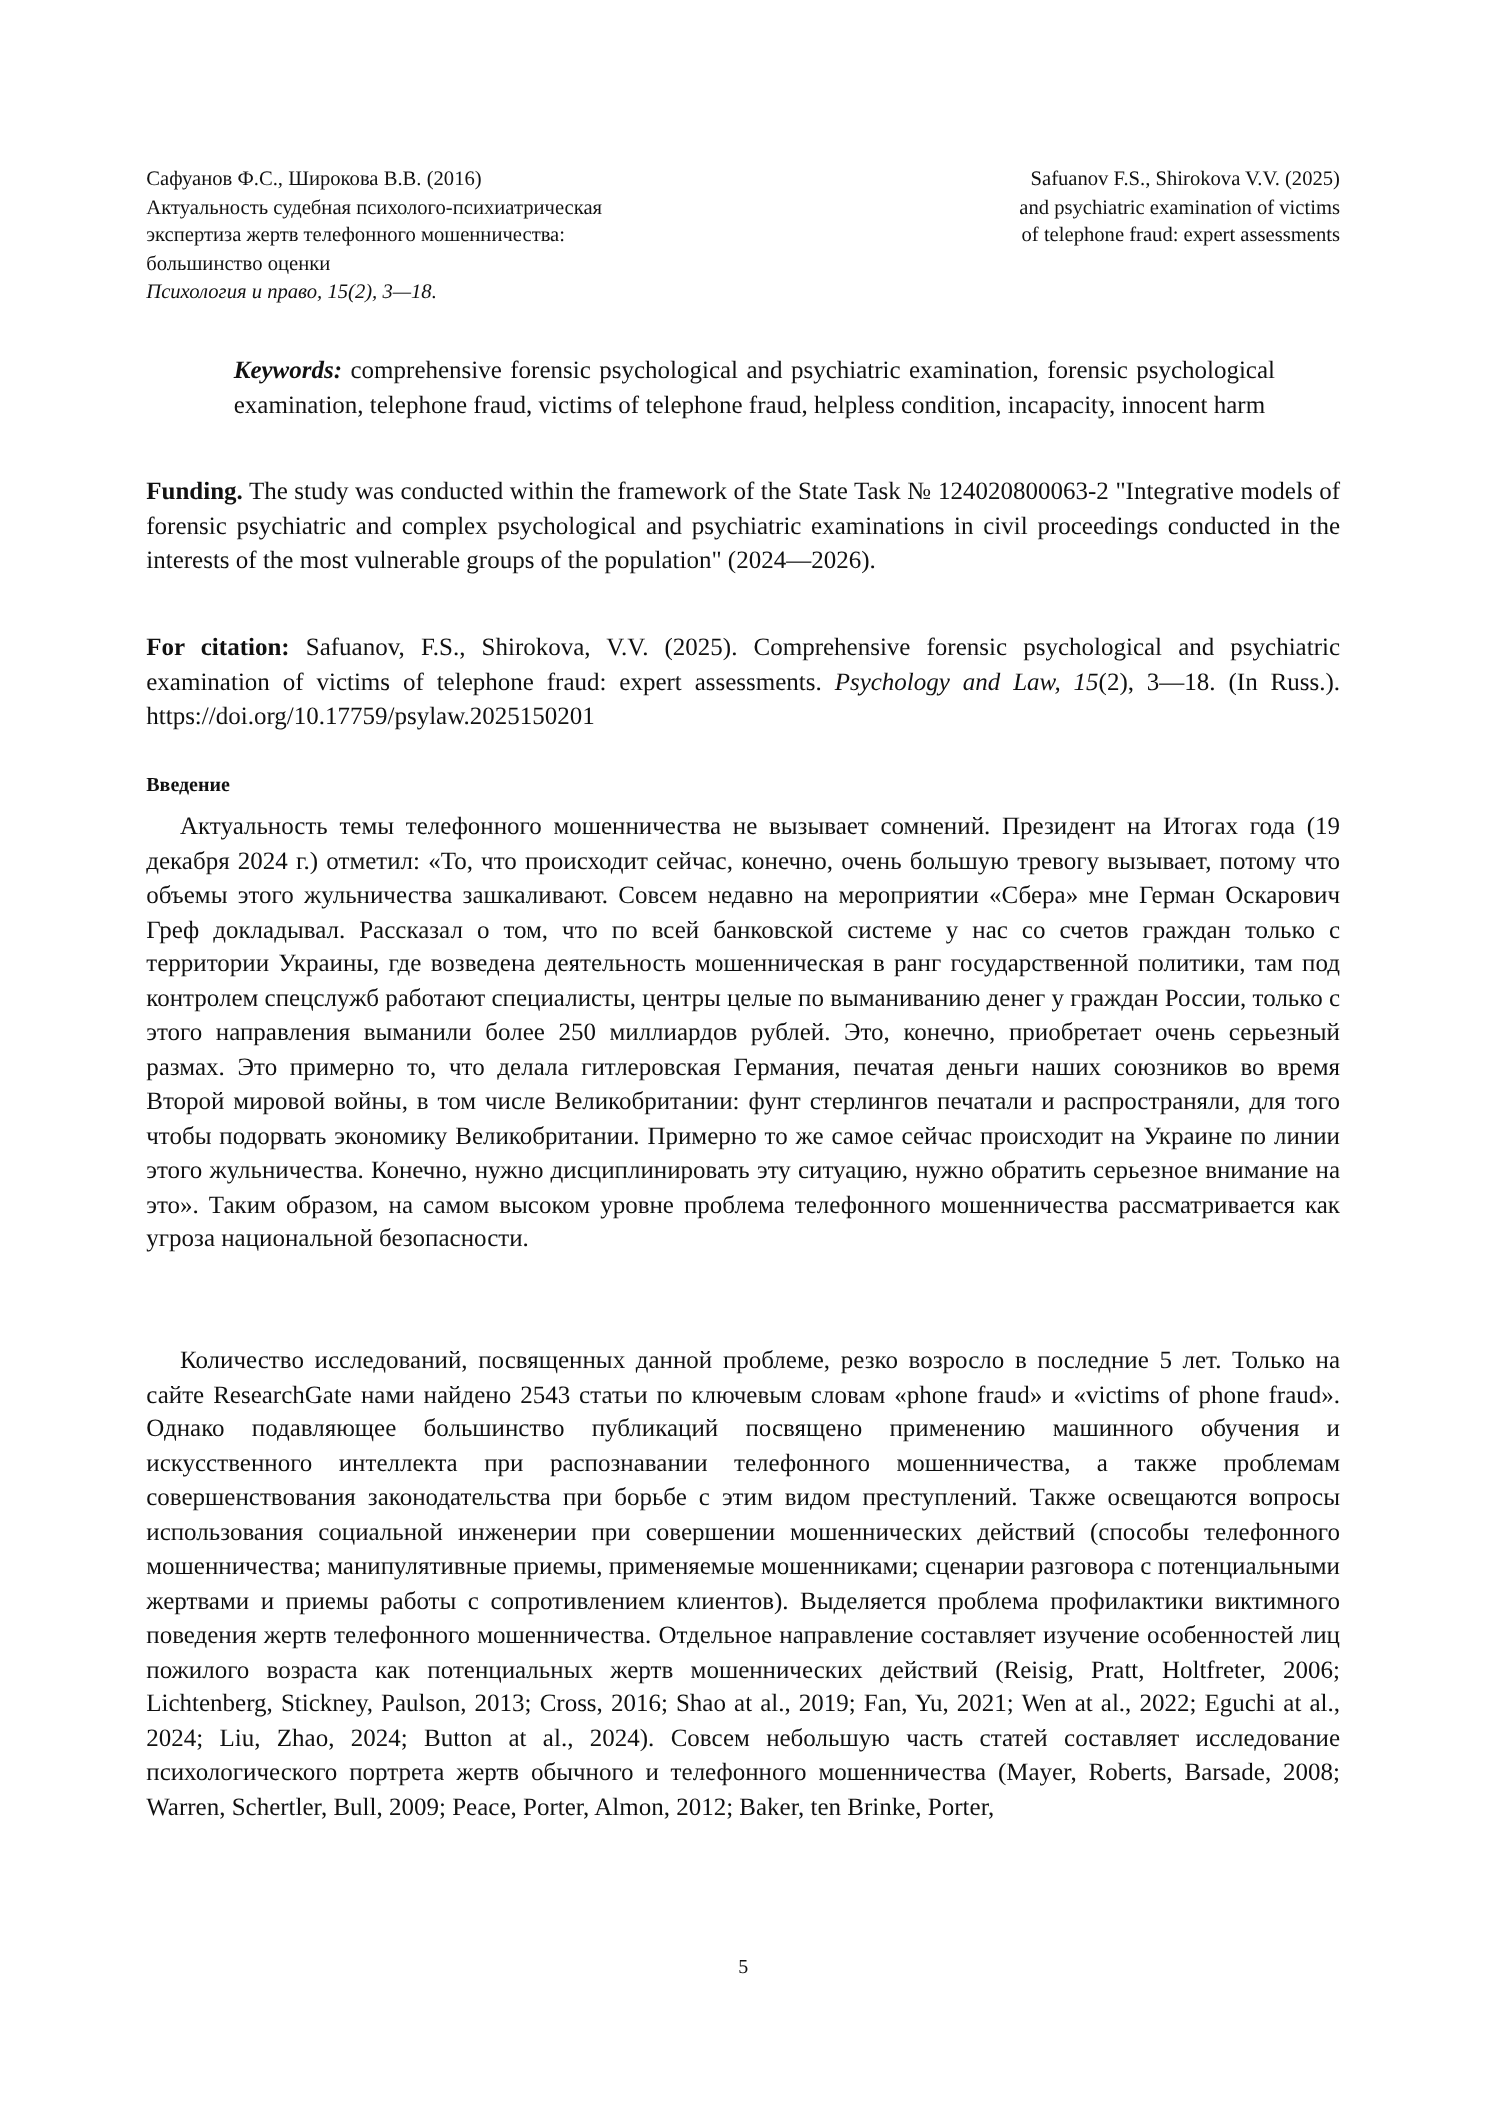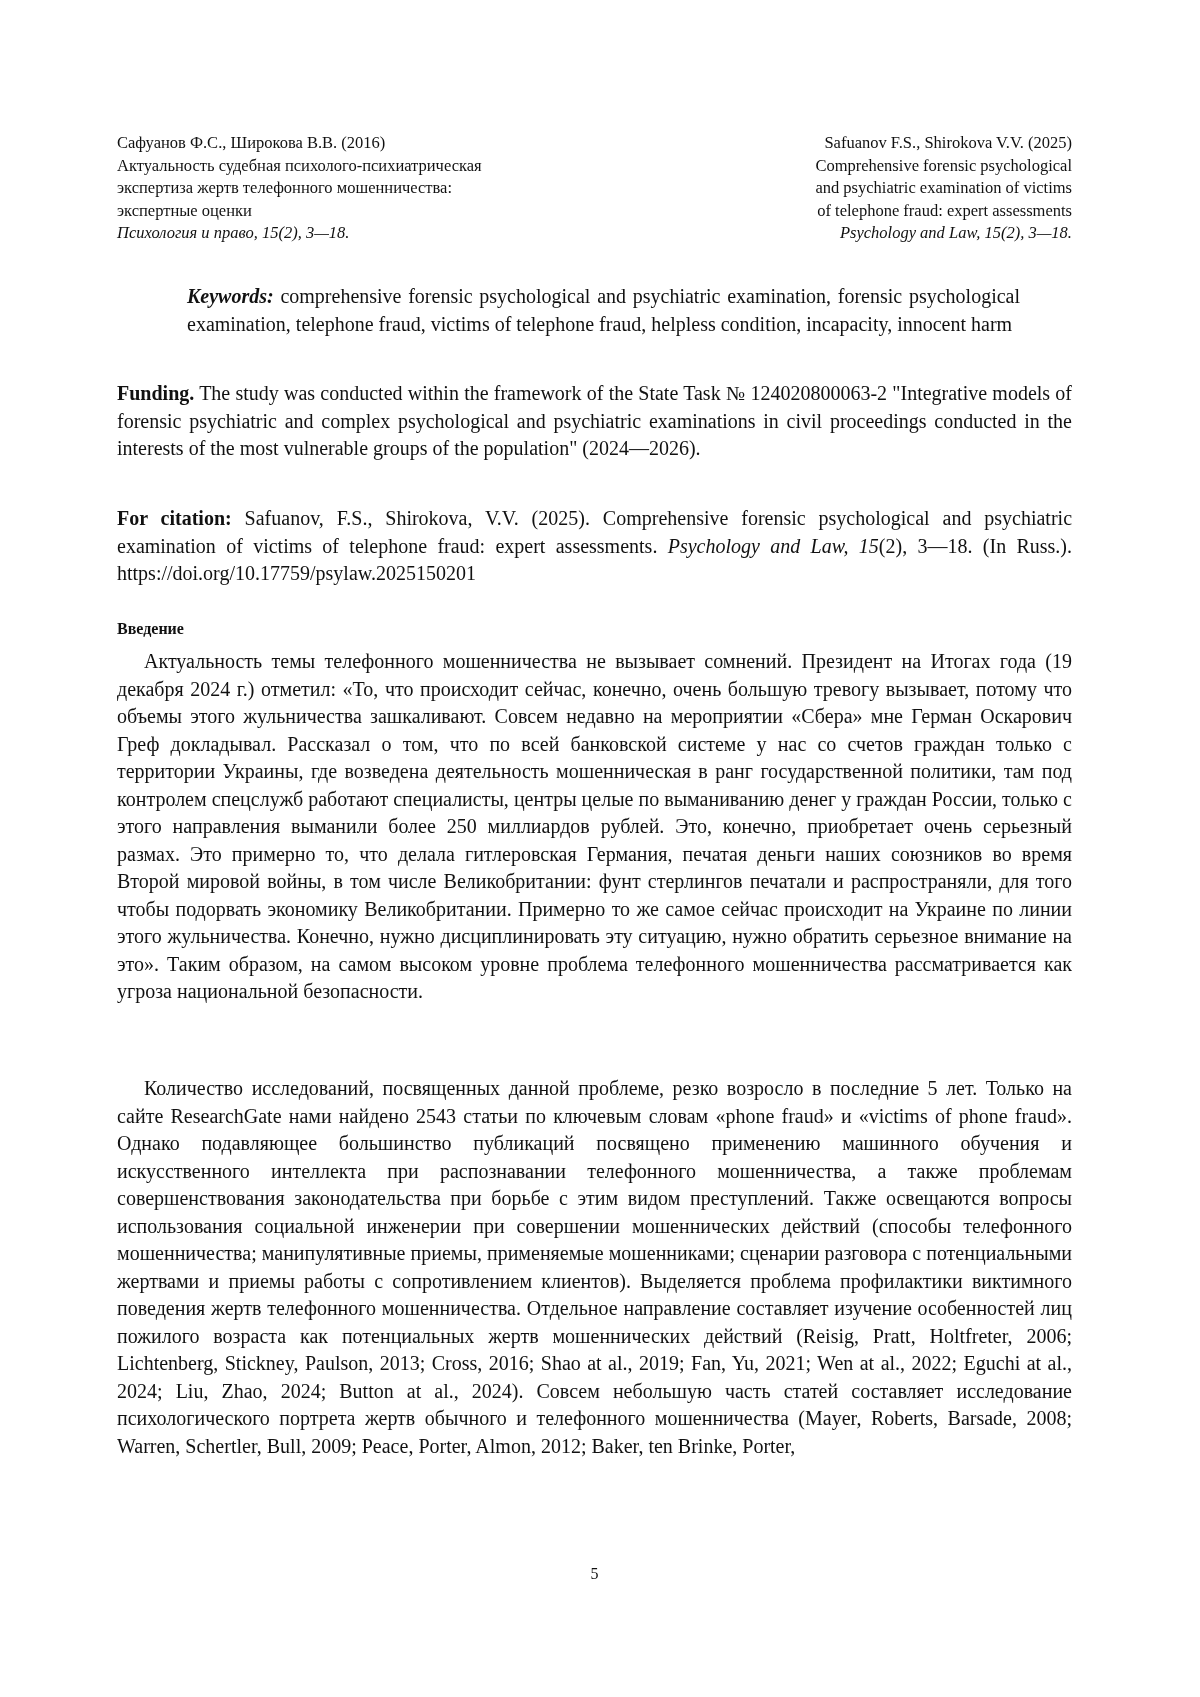--- a/index.html
+++ b/index.html
@@ -20,29 +20,27 @@
   .page-number { position: absolute; top: 1565px; left: 117px; width: 955px; text-align: center; font-size: 16px; }
 </style>
 </head>
 <body>
 
 <div class="header">
   <div class="hl">
     <span class="hline">Сафуанов Ф.С., Широкова В.В. (2016)</span>
     <span class="hline">Актуальность судебная психолого-психиатрическая</span>
     <span class="hline">экспертиза жертв телефонного мошенничества:</span>
-    <span class="hline">экспертные оценки</span>
+    <span class="hline">большинство оценки</span>
     <span class="hline it">Психология и право, 15(2), 3—18.</span>
   </div>
   <div class="hr">
     <span class="hline">Safuanov F.S., Shirokova V.V. (2025)</span>
-    <span class="hline">Comprehensive forensic psychological</span>
     <span class="hline">and psychiatric examination of victims</span>
     <span class="hline">of telephone fraud: expert assessments</span>
-    <span class="hline it">Psychology and Law, 15(2), 3—18.</span>
   </div>
 </div>
 
 <div class="keywords">
   <b class="it">Keywords:</b>
   <span>comprehensive forensic psychological and psychiatric examination, forensic psychological examination, telephone fraud, victims of telephone fraud, helpless condition, incapacity, innocent harm</span>
 </div>
 
 <div class="block funding">
   <b>Funding.</b>

